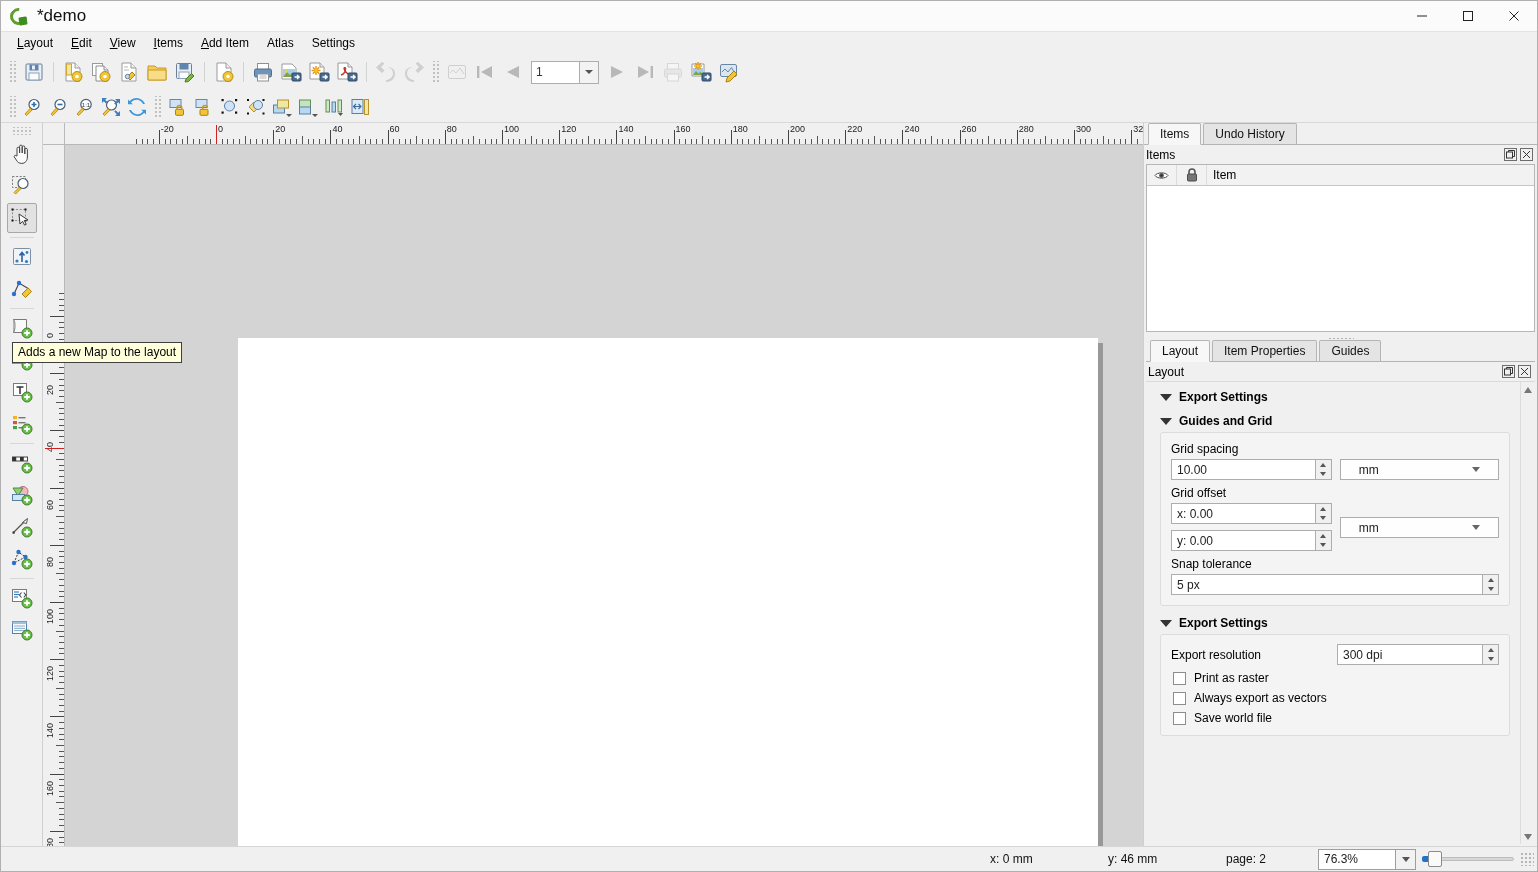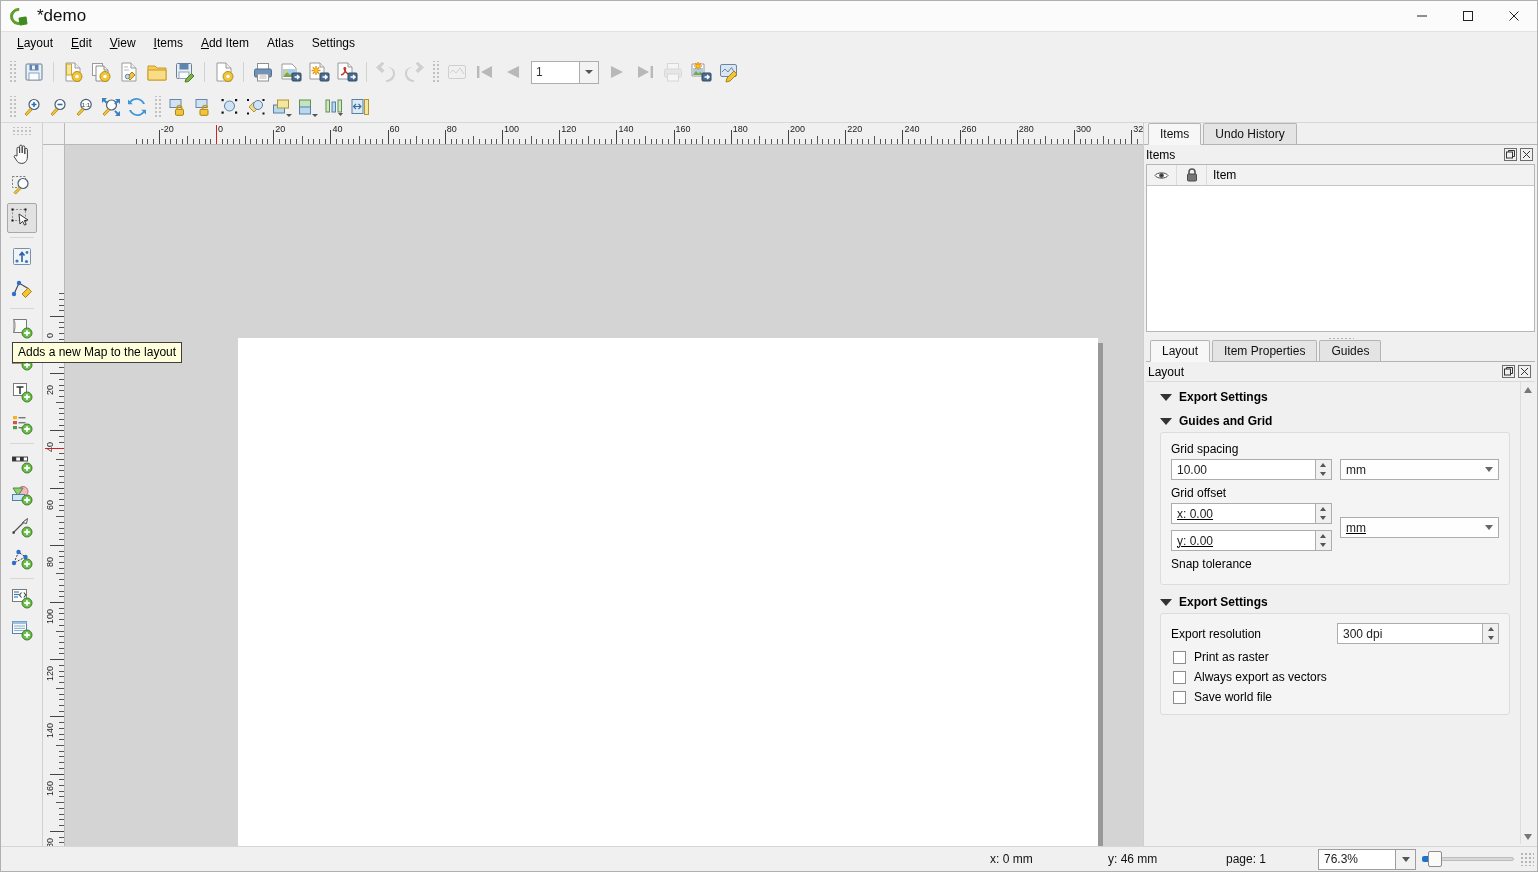--- a/index.html
+++ b/index.html
@@ -149,21 +149,21 @@
   .spin { display: flex; height: 21px; justify-content: flex-end; }
   .spin .field { border-right: none; flex: 1 1 auto; }
   .spin .btns { width: 17px; border: 1px solid #adadad; background: #f0f0f0;
                 display: flex; flex-direction: column; }
   .spin .btns div { flex: 1 1 50%; display: flex; align-items: center; justify-content: center; }
   .up-car { width: 0; height: 0; border-left: 3.5px solid transparent; border-right: 3.5px solid transparent;
             border-bottom: 4px solid #555; }
   .dn-car { width: 0; height: 0; border-left: 3.5px solid transparent; border-right: 3.5px solid transparent;
             border-top: 4px solid #555; }
   .combo { display: flex; align-items: center; height: 21px; background: #fefefe;
-           border: 1px solid #adadad; font-size: 12px; padding: 0 5px; color: #222; }
+           border: 1px solid #adadad; font-size: 12px; padding: 0 18px; color: #222; }
   .combo .car { margin-left: auto; width: 0; height: 0; border-left: 4.5px solid transparent;
                 border-right: 4.5px solid transparent; border-top: 5px solid #666; }
   .cbrow { display: flex; align-items: center; gap: 8px; margin: 6px 0 0 2px; }
   .cbox { width: 13px; height: 13px; border: 1px solid #8d8d8d; background: #fff; flex: 0 0 13px; }
   .vscroll { width: 15px; background: #f0f0f0; border-left: 1px solid #dcdcdc;
              display: flex; flex-direction: column; flex: 0 0 15px; }
   .vs-btn { height: 15px; display: flex; align-items: center; justify-content: center; background: #f0f0f0; }
   .vs-track { flex: 1 1 auto; background: #f0f0f0; }
   .splitter { height: 4px; display: flex; align-items: center; justify-content: center; flex: 0 0 4px; }
   .splitter .dots { width: 26px; height: 3px;
@@ -1124,21 +1124,21 @@
                   </div>
                   <div class="combo" style="width:160px;">
                     <span>mm</span>
                     <span class="car"></span>
                   </div>
                 </div>
 
                 <div class="row" style="margin-bottom:3px;">
                   <span class="lbl-t">Grid offset</span>
                 </div>
-                <div class="row" style="align-items:flex-start;text-decoration:underline;">
+                <div class="row" style="align-items:flex-start;">
                   <div style="display:flex;flex-direction:column;gap:6px;width:162px;">
                     <div class="spin">
                       <div class="field">x: 0.00</div>
                       <div class="btns">
                           <div>
                             <span class="up-car"></span>
                           </div>
                                         <div>
                             <span class="dn-car"></span>
                           </div>
@@ -1157,20 +1157,33 @@
                     </div>
                   </div>
                   <div class="combo" style="width:160px;margin-top:14px;">
                     <span>mm</span>
                     <span class="car"></span>
                   </div>
                 </div>
 
                 <div class="row" style="margin-bottom:3px;">
                   <span class="lbl-t">Snap tolerance</span>
+                </div>
+                <div class="row">
+                  <div class="spin" style="flex:1 1 auto;">
+                    <div class="field">5 px</div>
+                    <div class="btns">
+                        <div>
+                          <span class="up-car"></span>
+                        </div>
+                                      <div>
+                          <span class="dn-car"></span>
+                        </div>
+                      </div>
+                  </div>
                 </div>
               </div>
             </div>
 
             <div class="group">
               <div class="group-hdr">
                 <span class="caret"></span>
                 <span>Export Settings</span>
               </div>
               <div class="group-box">
@@ -1219,21 +1232,21 @@
           </div>
         </div>
       </div>
     </div>
   </div>
 
   <div class="statusbar">
     <div class="sb-spacer"></div>
     <div class="sb-cell sb-x">x: 0 mm</div>
     <div class="sb-cell sb-y">y: 46 mm</div>
-    <div class="sb-cell sb-page">page: 1</div>
+    <div class="sb-cell sb-page">page: 2</div>
     <div class="zoom-combo">
       <div class="v">76.3%</div>
       <div class="d">
           <span class="car"></span>
         </div>
     </div>
     <div class="zslider">
       <div class="track"></div>
         <div class="fill"></div>
         <div class="knob"></div>

